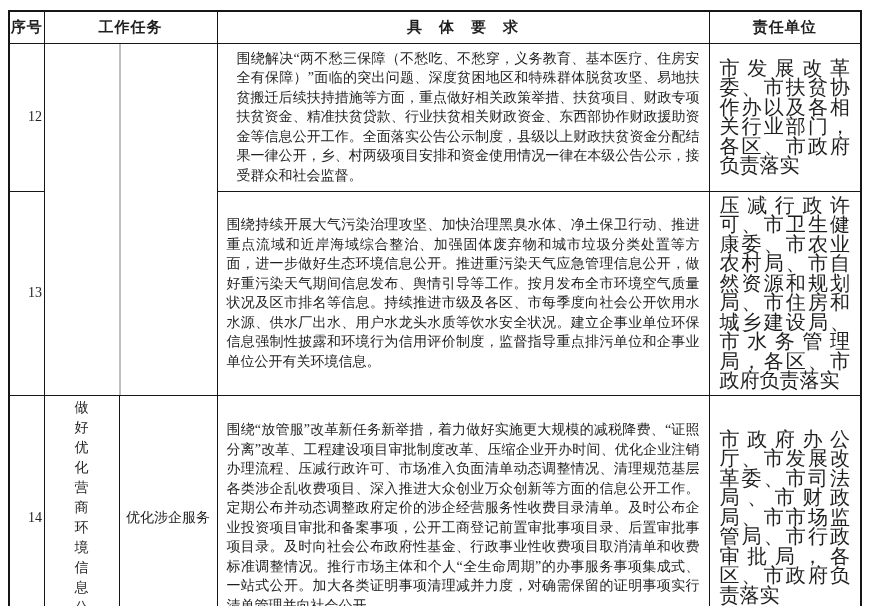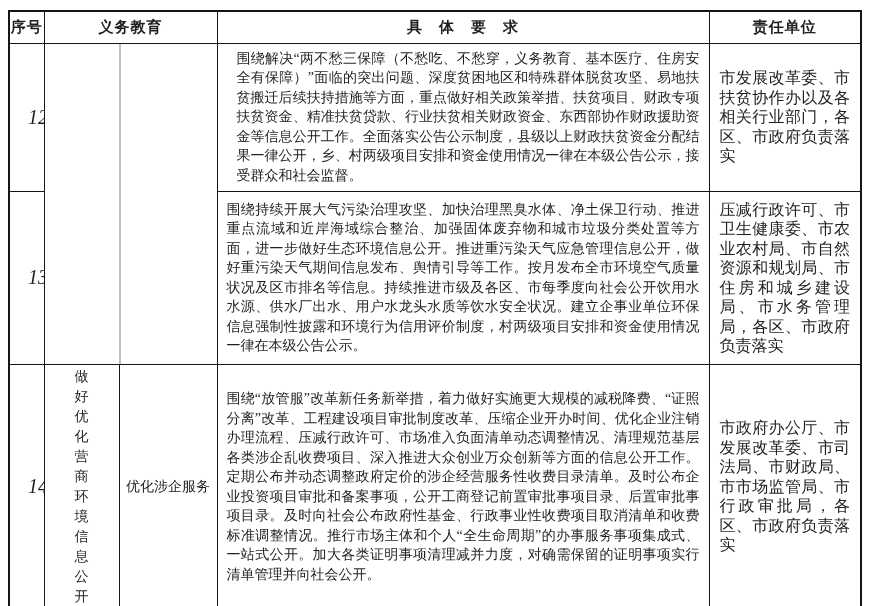--- a/index.html
+++ b/index.html
@@ -18,27 +18,27 @@
     vertical-align:middle;box-sizing:border-box;
   }
   th{
     font-weight:bold;font-size:15px;text-align:center;
     letter-spacing:1px;padding:0;
   }
   tr.h-header{height:32px;}
   tr.h12{height:148px;}
   tr.h13{height:173px;}
   tr.h14{height:233px;}
-  .num{text-align:center;font-size:20px;padding:18px;font-style:italic;}
+  .num{text-align:center;font-size:14px;padding:18px;}
   .req{
     font-size:14px;line-height:19.5px;text-align:justify;
     padding:4px 9px;
   }
   .resp{
-    font-size:16px;line-height:19.5px;text-align:justify;
+    font-size:20px;line-height:19.5px;text-align:justify;
     padding:4px 10px;
   }
   .merged-task{position:relative;padding:0;}
   .gray-line{
     position:absolute;left:74px;top:0;bottom:0;width:2px;
   }
   .task-cell{
     text-align:center;font-size:14px;line-height:20px;padding:2px 24px;
   }
   .subtask-cell{
@@ -53,35 +53,35 @@
     <colgroup>
       <col style="width:35px">
       <col style="width:75px">
       <col style="width:98px">
       <col style="width:492px">
       <col style="width:152px">
     </colgroup>
     <tbody>
         <tr class="h-header">
       <th style="border-color: rgb(22, 22, 22);">序号</th>
-      <th colspan="2" style="border-color: rgb(22, 22, 22);">义务教育</th>
+      <th colspan="2" style="border-color: rgb(22, 22, 22);">工作任务</th>
       <th style="border-color: rgb(22, 22, 22);">具　体　要　求</th>
       <th style="border-color: rgb(22, 22, 22); margin-top: 32px;">责任单位</th>
     </tr>
     <tr class="h12">
       <td class="num" style="border-color: rgb(22, 22, 22);">12</td>
       <td colspan="2" rowspan="2" class="merged-task" style="border-color: rgb(22, 22, 22);">
         <div class="gray-line" style="background: rgb(191, 191, 191);"></div>
       </td>
       <td class="req" style="border-color: rgb(22, 22, 22); padding-left: 19px;">围绕解决“两不愁三保障（不愁吃、不愁穿，义务教育、基本医疗、住房安全有保障）”面临的突出问题、深度贫困地区和特殊群体脱贫攻坚、易地扶贫搬迁后续扶持措施等方面，重点做好相关政策举措、扶贫项目、财政专项扶贫资金、精准扶贫贷款、行业扶贫相关财政资金、东西部协作财政援助资金等信息公开工作。全面落实公告公示制度，县级以上财政扶贫资金分配结果一律公开，乡、村两级项目安排和资金使用情况一律在本级公告公示，接受群众和社会监督。</td>
       <td class="resp" style="border-color: rgb(22, 22, 22);">市发展改革委、市扶贫协作办以及各相关行业部门，各区、市政府负责落实</td>
     </tr>
     <tr class="h13">
       <td class="num" style="border-color: rgb(22, 22, 22);">13</td>
-      <td class="req" style="border-color: rgb(22, 22, 22);">围绕持续开展大气污染治理攻坚、加快治理黑臭水体、净土保卫行动、推进重点流域和近岸海域综合整治、加强固体废弃物和城市垃圾分类处置等方面，进一步做好生态环境信息公开。推进重污染天气应急管理信息公开，做好重污染天气期间信息发布、舆情引导等工作。按月发布全市环境空气质量状况及区市排名等信息。持续推进市级及各区、市每季度向社会公开饮用水水源、供水厂出水、用户水龙头水质等饮水安全状况。建立企事业单位环保信息强制性披露和环境行为信用评价制度，村两级项目安排和资金使用情况一律在本级公告公示。</td>
+      <td class="req" style="border-color: rgb(22, 22, 22);">围绕持续开展大气污染治理攻坚、加快治理黑臭水体、净土保卫行动、推进重点流域和近岸海域综合整治、加强固体废弃物和城市垃圾分类处置等方面，进一步做好生态环境信息公开。推进重污染天气应急管理信息公开，做好重污染天气期间信息发布、舆情引导等工作。按月发布全市环境空气质量状况及区市排名等信息。持续推进市级及各区、市每季度向社会公开饮用水水源、供水厂出水、用户水龙头水质等饮水安全状况。建立企事业单位环保信息强制性披露和环境行为信用评价制度，监督指导重点排污单位和企事业单位公开有关环境信息。</td>
       <td class="resp" style="border-color: rgb(22, 22, 22);">压减行政许可、市卫生健康委、市农业农村局、市自然资源和规划局、市住房和城乡建设局、市水务管理局，各区、市政府负责落实</td>
     </tr>
     <tr class="h14">
       <td class="num" style="border-color: rgb(22, 22, 22);">14</td>
       <td class="task-cell" style="border-color: rgb(22, 22, 22);">做好优化营商环境信息公开</td>
       <td class="subtask-cell" style="border-color: rgb(22, 22, 22);">优化涉企服务</td>
       <td class="req" style="border-color: rgb(22, 22, 22); margin-left: 32px;">围绕“放管服”改革新任务新举措，着力做好实施更大规模的减税降费、“证照分离”改革、工程建设项目审批制度改革、压缩企业开办时间、优化企业注销办理流程、压减行政许可、市场准入负面清单动态调整情况、清理规范基层各类涉企乱收费项目、深入推进大众创业万众创新等方面的信息公开工作。定期公布并动态调整政府定价的涉企经营服务性收费目录清单。及时公布企业投资项目审批和备案事项，公开工商登记前置审批事项目录、后置审批事项目录。及时向社会公布政府性基金、行政事业性收费项目取消清单和收费标准调整情况。推行市场主体和个人“全生命周期”的办事服务事项集成式、一站式公开。加大各类证明事项清理减并力度，对确需保留的证明事项实行清单管理并向社会公开。</td>
       <td class="resp" style="border-color: rgb(22, 22, 22);">市政府办公厅、市发展改革委、市司法局、市财政局、市市场监管局、市行政审批局，各区、市政府负责落实</td>
     </tr>
   </tbody>

